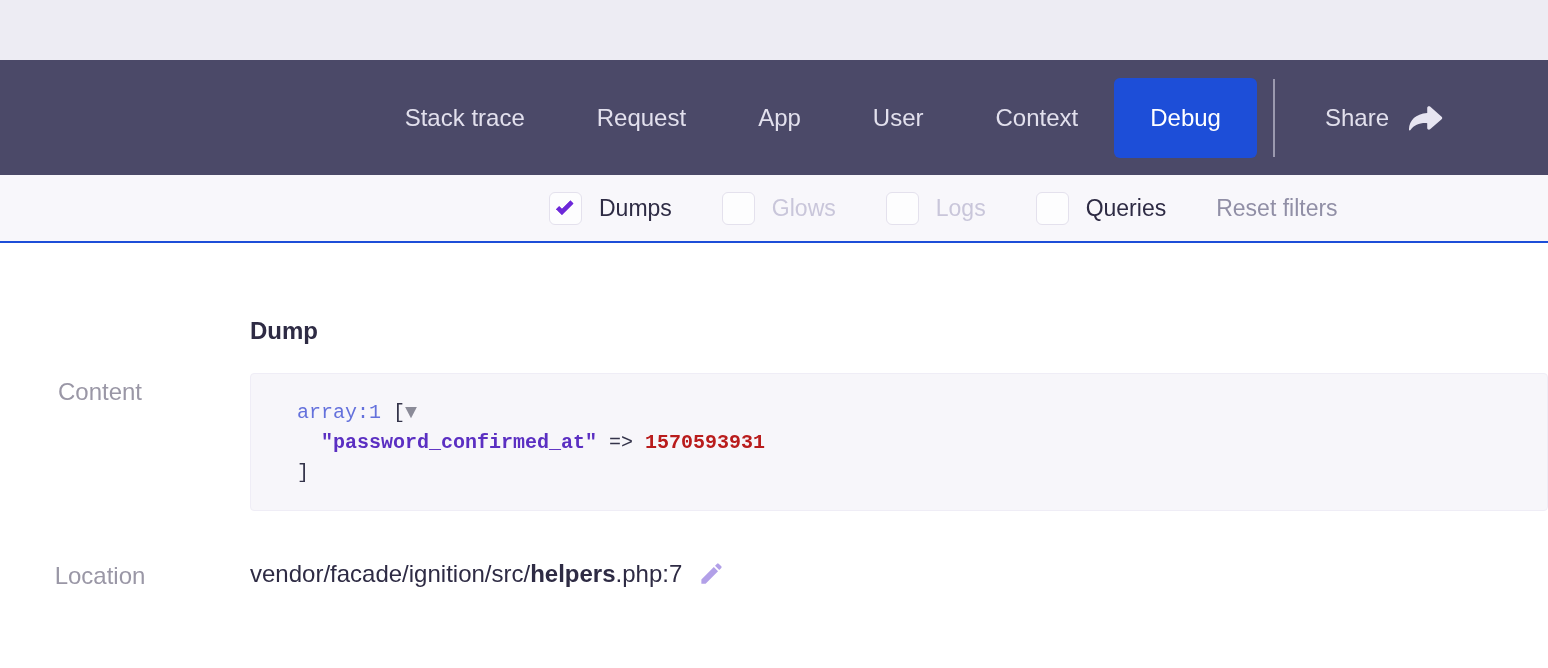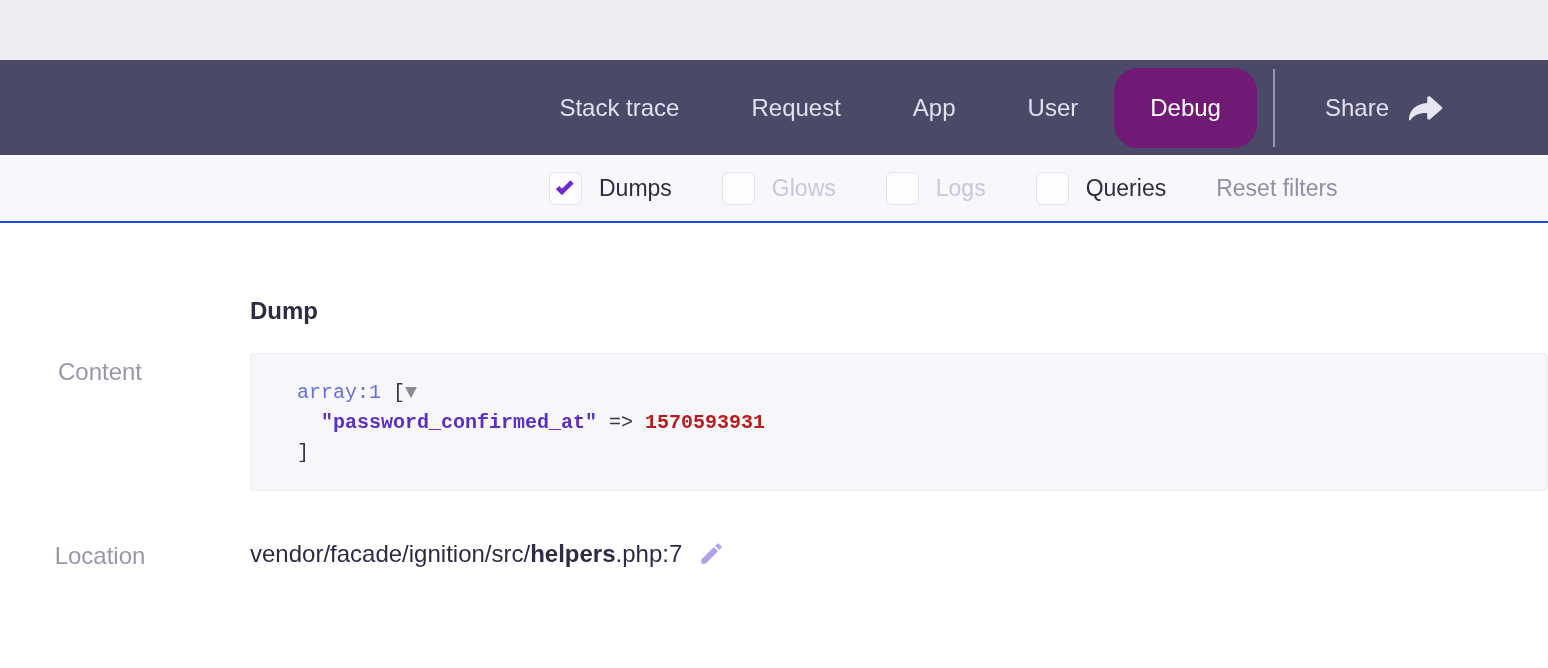--- a/index.html
+++ b/index.html
@@ -11,42 +11,41 @@
   }
 
   
   .top-strip {
     height: 60px;
     background: #edecf3;
   }
 
   
   .navbar {
-    height: 95px;
+    height: 115px;
     background: #4b4968;
     display: flex;
     align-items: center;
     justify-content: flex-end;
     padding-right: 104px;
   }
   .nav-tab {
     height: 80px;
     display: flex;
     align-items: center;
     padding: 0 36px;
     font-size: 24px;
     color: #e2e0ed;
     cursor: pointer;
     border-radius: 6px;
     white-space: nowrap;
   }
   .nav-tab.active {
-    background: #701a75;
+    background: #1d4ed8;
     color: #ffffff;
-    border-radius: 24px;
   }
   .nav-divider {
     width: 2px;
     height: 78px;
     background: #9b99af;
     margin: 0 16px;
   }
   .share-button {
     height: 80px;
     display: flex;
@@ -157,20 +156,21 @@
 </head>
 <body>
 
 <div class="top-strip"></div>
 
 <nav class="navbar">
   <div class="nav-tab">Stack trace</div>
   <div class="nav-tab">Request</div>
   <div class="nav-tab">App</div>
   <div class="nav-tab">User</div>
+  <div class="nav-tab">Context</div>
   <div class="nav-tab active">Debug</div>
   <div class="nav-divider"></div>
   <div class="share-button">
     <span>Share</span>
     <span class="share-icon">
       <svg viewBox="0 0 24 20">
         <path d="M13.4 6.9V3.6c0-.95 1.1-1.43 1.8-.8l7.3 6.35c.5.44.5 1.2 0 1.64l-7.3 6.35c-.7.63-1.8.15-1.8-.8v-3.1c-4.9-.25-8.1 1.1-10.55 4.35-.32.43-1.03.24-1-.3C2.15 11.4 6 7.55 13.4 6.9z"></path>
       </svg>
     </span>
   </div>

